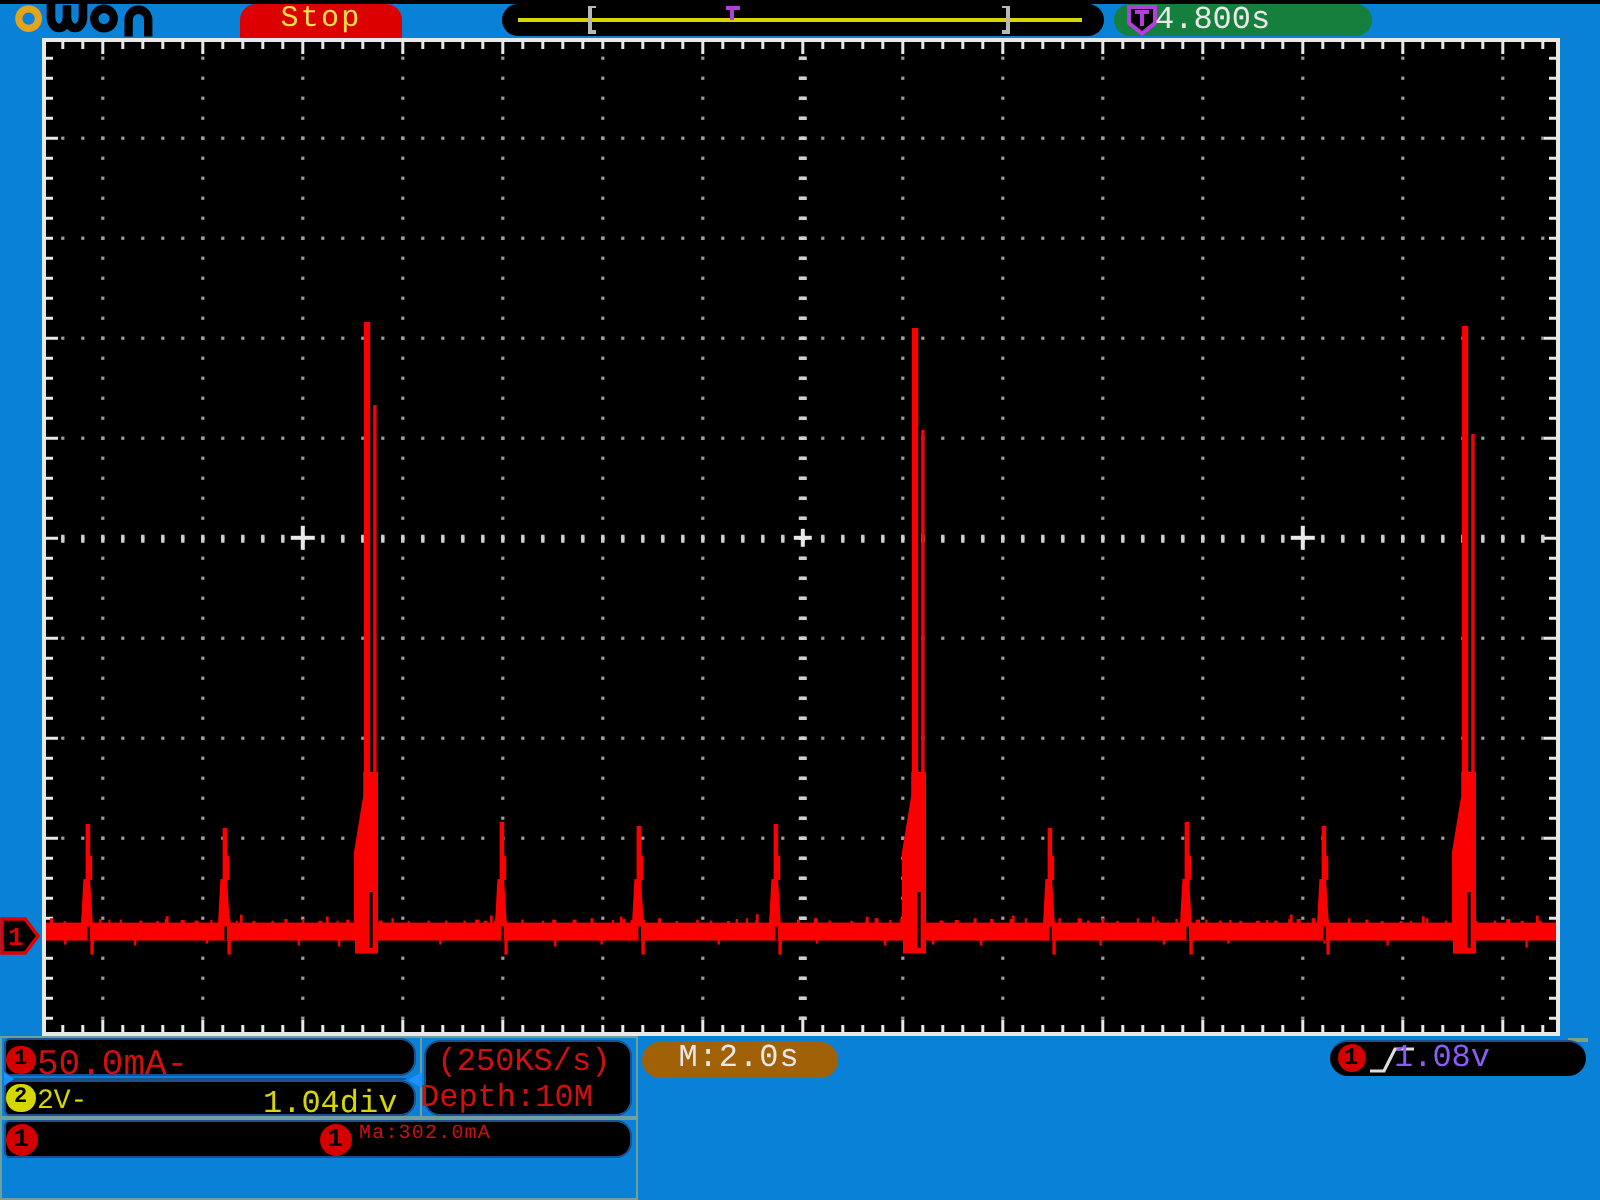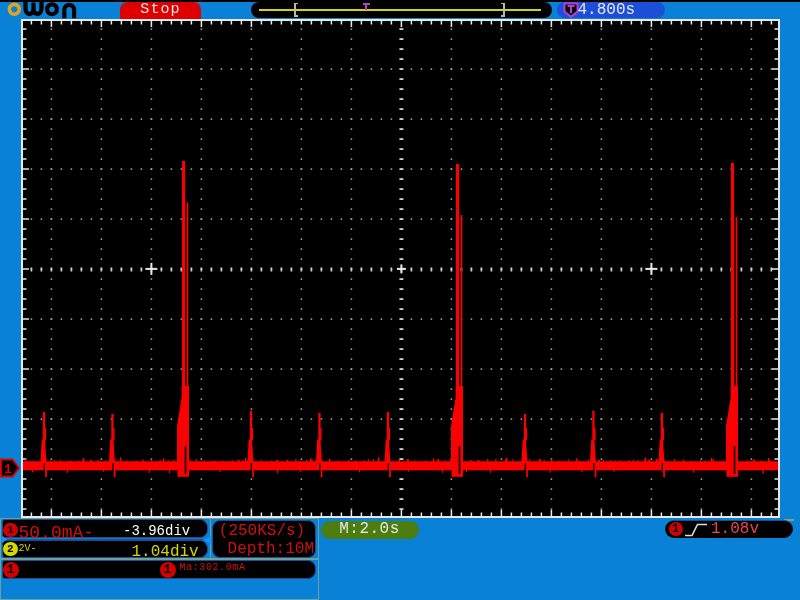--- a/index.html
+++ b/index.html
@@ -6,35 +6,35 @@
 </style></head>
 <body>
 <div class="abs" style="left:0;top:0;width:800px;height:1.5px;background:#000"></div>
 
 <svg width="82" height="18" viewBox="0 0 82 18" style="position:absolute;left:0;top:1">
 <circle cx="14.3" cy="8.3" r="4.9" fill="none" stroke="#e2a41e" stroke-width="3.6"></circle>
 <path d="M25.5,1.6 V7.6 A4.0,5.4 0 0 0 33.5,7.6 V1.6 V7.6 A4.0,5.4 0 0 0 41.5,7.6 V1.6" fill="none" stroke="#000" stroke-width="4.3" stroke-linecap="square"></path>
 <circle cx="52" cy="8.3" r="4.9" fill="none" stroke="#000" stroke-width="4.2"></circle>
 <path d="M64.3,15.2 V8.8 A4.9,4.9 0 0 1 74.1,8.8 V15.2" fill="none" stroke="#000" stroke-width="4.2" stroke-linecap="square"></path>
 </svg>
-<div class="abs" style="left:120px;top:2px;width:81px;height:32px;border-radius:8px;background:#dd0000;color:#e5e5e5;font-size:15px;letter-spacing:1.1px;text-align:center;line-height:16px">Stop</div>
+<div class="abs" style="left:120px;top:2px;width:81px;height:32px;border-radius:8px;background:#dd0000;color:#fde047;font-size:15px;letter-spacing:1.1px;text-align:center;line-height:16px">Stop</div>
 
 <div class="abs" style="left:251px;top:1.5px;width:301px;height:16.5px;border-radius:9px;background:#000">
   <div class="abs" style="left:7.5px;top:7.8px;width:282px;height:1.7px;background:#d6d600"></div>
   <div class="abs" style="left:43px;top:1px;width:2.2px;height:14.5px;background:#b8b8b8"></div>
   <div class="abs" style="left:45.2px;top:1px;width:2px;height:1.6px;background:#b8b8b8"></div>
   <div class="abs" style="left:45.2px;top:13.9px;width:2px;height:1.6px;background:#b8b8b8"></div>
   <div class="abs" style="left:251.8px;top:1px;width:2.2px;height:14.5px;background:#b8b8b8"></div>
   <div class="abs" style="left:249.8px;top:1px;width:2px;height:1.6px;background:#b8b8b8"></div>
   <div class="abs" style="left:249.8px;top:13.9px;width:2px;height:1.6px;background:#b8b8b8"></div>
   <div class="abs" style="left:111.5px;top:1px;width:7px;height:2.5px;background:#b23fd9"></div>
   <div class="abs" style="left:114px;top:3.5px;width:2px;height:4.5px;background:#b23fd9"></div>
 </div>
 
-<div class="abs" style="left:557px;top:1.5px;width:108px;height:16.5px;border-radius:9px;background:#1d4ed8">
+<div class="abs" style="left:557px;top:1.5px;width:129px;height:16.5px;border-radius:9px;background:#15803d">
   <svg width="16" height="16" viewBox="0 0 16 16" style="position:absolute;left:6;top:0.5">
 <path d="M1.5,1.5 H14.5 V9.5 L8,14.8 L1.5,9.5 Z" fill="#000" stroke="#b23fd9" stroke-width="2"></path>
 <path d="M4.5,4 H11.5 M8,4 V11" stroke="#b23fd9" stroke-width="2" fill="none"></path>
 </svg>
   <div class="abs" style="left:20.5px;top:0;width:92px;height:16.5px;color:#e8e8e8;font-size:16px;line-height:17px">4.800s</div>
 </div>
 
 <div class="abs" style="left:21px;top:19px;width:759px;height:499px;border:2px solid #e8e8e8;background:#000">
 <svg width="755" height="495" style="position:absolute;left:0;top:0">
 <defs>
@@ -271,36 +271,36 @@
 <div class="abs" style="left:2px;top:538.8px;width:201px;height:1.4px;background:#17528f"></div>
 <svg class="abs" width="8" height="7" viewBox="0 0 8 7" style="left:1.6px;top:536px">
     <path d="M0,0 L5,3.5 L0,7 Z" fill="#1e90ff"></path>
   </svg>
 <svg class="abs" width="8" height="8" viewBox="0 0 8 8" style="left:202.5px;top:535.5px">
     <path d="M8,0 L1,4 L8,8 Z" fill="#1e90ff"></path>
   </svg>
 
 <div style="position:absolute;left:3px;top:522.5px;width:14.5px;height:14.5px;border-radius:50%;background:#d40000;color:#000;font:bold 11px 'Liberation Mono',monospace;text-align:center;line-height:14.5px">1</div>
 <div class="abs" style="left:18.5px;top:523px;color:#d01010;font-size:18px">50.0mA-</div>
-<div class="abs" style="left:123px;top:523px;color:#ffffff;font-size:14px">-3.96div</div>
+<div class="abs" style="left:123px;top:523px;color:#000000;font-size:14px">-3.96div</div>
 <div style="position:absolute;left:3px;top:541.5px;width:14.5px;height:14.5px;border-radius:50%;background:#d6d600;color:#000;font:bold 11px 'Liberation Mono',monospace;text-align:center;line-height:14.5px">2</div>
-<div class="abs" style="left:18.5px;top:542.5px;color:#d6d600;font-size:10px">2V-</div>
+<div class="abs" style="left:18.5px;top:542.5px;color:#d6d600;font-size:14px">2V-</div>
 <div class="abs" style="left:131.5px;top:542.5px;color:#d6d600;font-size:16px">1.04div</div>
 
 <div class="abs" style="left:212px;top:519.5px;width:104px;height:38.5px;background:#000;border:1px solid #1b4f8f;border-radius:8px"></div>
 <div class="abs" style="left:210px;top:522px;width:104px;text-align:center;color:#d01010;font-size:16px">(250KS/s)</div>
-<div class="abs" style="left:210px;top:540px;width:104px;text-align:right;color:#d01010;font-size:16px">Depth:10M</div>
+<div class="abs" style="left:210px;top:540px;width:104px;text-align:left;color:#d01010;font-size:16px">Depth:10M</div>
 
 <div class="abs" style="left:1.6px;top:560px;width:314.5px;height:19px;background:#000;border:1px solid #1b4f8f;border-radius:3px 8px 8px 3px"></div>
 <div style="position:absolute;left:2.5px;top:561.5px;width:16px;height:16px;border-radius:50%;background:#d40000;color:#000;font:bold 13px 'Liberation Mono',monospace;text-align:center;line-height:16px">1</div>
 <div class="abs" style="left:21px;top:562px;color:#000000;font-size:15px;letter-spacing:0.6px">V:6.788mA</div>
 <div style="position:absolute;left:159.5px;top:561.5px;width:16px;height:16px;border-radius:50%;background:#d40000;color:#000;font:bold 13px 'Liberation Mono',monospace;text-align:center;line-height:16px">1</div>
 <div class="abs" style="left:179.5px;top:562px;color:#d01010;font-size:10px;letter-spacing:0.6px">Ma:302.0mA</div>
 
-<div class="abs" style="left:320.5px;top:521px;width:98px;height:17.5px;border-radius:9px;background:#4d7c0f;color:#e8e8e8;font-size:16px;text-align:center;line-height:17.5px;letter-spacing:0.5px">M:2.0s</div>
+<div class="abs" style="left:320.5px;top:521px;width:98px;height:17.5px;border-radius:9px;background:#a16207;color:#e8e8e8;font-size:16px;text-align:center;line-height:17.5px;letter-spacing:0.5px">M:2.0s</div>
 
 <div class="abs" style="left:784px;top:519px;width:10px;height:1.6px;background:#7fa07f"></div>
 <div class="abs" style="left:665px;top:519.8px;width:128px;height:18.2px;border-radius:9px;background:#000;border-top:1.2px solid #1b4f8f">
   <div style="position:absolute;left:3.5px;top:1.5px;width:14px;height:14px;border-radius:50%;background:#d40000;color:#000;font:bold 12px 'Liberation Mono',monospace;text-align:center;line-height:14px">1</div>
   <svg width="28" height="16" viewBox="0 0 28 16" style="position:absolute;left:19;top:1">
 <path d="M1,13.5 H8 L13.5,2.5 H23" fill="none" stroke="#dcdcdc" stroke-width="1.6"></path>
 </svg>
-  <div class="abs" style="left:46px;top:0;color:#ef4444;font-size:16px;line-height:17px">1.08v</div>
+  <div class="abs" style="left:32px;top:0;color:#8b5cf6;font-size:16px;line-height:17px">1.08v</div>
 </div>
 </body></html>

